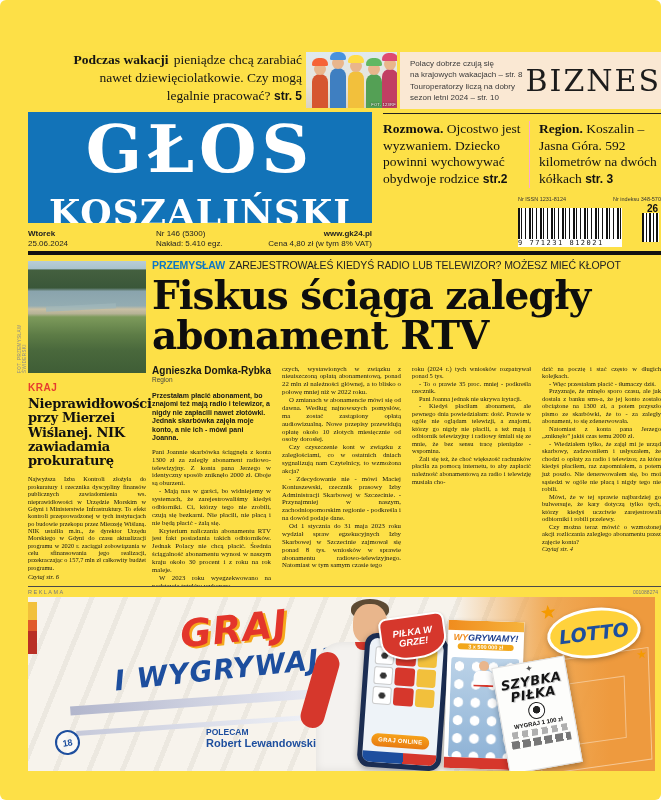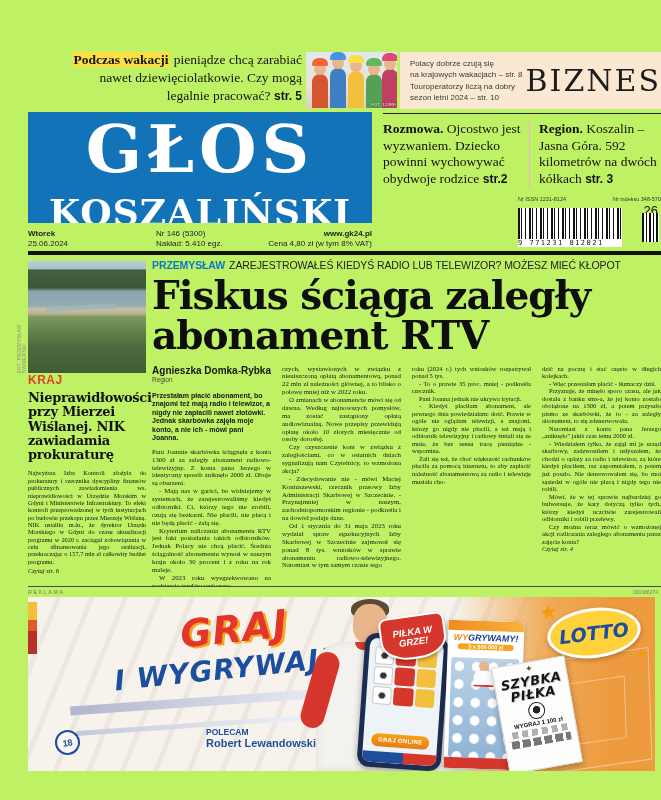--- a/index.html
+++ b/index.html
@@ -1,18 +1,18 @@
 <!DOCTYPE html>
 <html><head>
 <meta charset="utf-8">
 <style>
   * { margin:0; padding:0; box-sizing:border-box; }
   html,body { width:661px; height:800px; }
   body { font-family:"Liberation Sans", sans-serif; background:#fff; }
-  .page { position:relative; width:661px; height:800px; background:#bef264; overflow:hidden; }
+  .page { position:relative; width:661px; height:800px; background:#fde047; overflow:hidden;border-radius:6px; }
 
   
   .teaser { position:absolute; left:58px; top:51px; width:244px; text-align:right;
             font-family:"Liberation Serif", serif; font-size:13.5px; line-height:1.32; color:#141414; }
   .teaser .hl { background:#fbdf44; font-weight:bold; padding:0 2px; }
   .teaser .pref { font-weight:bold; font-family:"Liberation Sans", sans-serif; font-size:12px; }
 
   .kids { position:absolute; left:306px; top:52px; width:91px; height:56px; overflow:hidden;
           background:linear-gradient(180deg,#dfe9ef 0%,#e9e4d8 60%,#d9d2c2 100%); }
   .kid { position:absolute; bottom:0; width:16px; height:34px; border-radius:8px 8px 0 0; }
@@ -72,35 +72,35 @@
 
   .issnblock { position:absolute; left:518px; top:196px; width:143px; }
   .issn-line { display:flex; justify-content:space-between; font-size:5.5px; color:#333; }
   .barcodes { position:relative; height:48px; margin-top:3px; }
   .bc-main { position:absolute; left:0; top:3px; width:104px; height:34px;
       background:repeating-linear-gradient(90deg,#111 0 2px,#fff 2px 3px,#111 3px 4px,#fff 4px 7px,#111 7px 8px,#fff 8px 11px); }
   .bc-digits { position:absolute; left:0; top:34px; width:104px; background:#fff;
       font-family:"DejaVu Sans Mono", monospace; font-size:7px; letter-spacing:1.5px; color:#111; }
   .bc-small { position:absolute; right:2px; top:8px; width:17px; height:29px;
       background:repeating-linear-gradient(90deg,#111 0 2px,#fff 2px 4px,#111 4px 5px,#fff 5px 7px); }
-  .bc-issue { position:absolute; right:3px; top:-2px; font-size:13px; font-weight:normal; color:#111; }
+  .bc-issue { position:absolute; right:3px; top:-2px; font-size:10px; font-weight:bold; color:#111; }
 
   .black-rule { position:absolute; left:28px; top:251px; width:633px; height:4px; background:#121212; }
 
   
   .aside { position:absolute; left:28px; top:261px; width:118px; color:#111; }
   .side-photo { width:118px; height:112px; position:relative;
       background:linear-gradient(180deg,#b9cdd6 0%,#a9c2cc 7%,#44603f 8%,#3a5739 24%,
                  #8aa4ad 27%,#93acb2 40%,#c9c0a4 43%,#b6b296 47%,#7d9a5b 50%,
                  #5d7c46 66%,#49683c 80%,#3f5d36 100%); }
   .side-photo::after { content:""; position:absolute; left:18px; top:44px; width:70px; height:5px;
       background:#9fb6ba; transform:rotate(-3deg); opacity:.8; }
   .side-credit { position:absolute; left:-11px; top:34px; font-size:4.5px; color:#8a8a8a;
       writing-mode:vertical-rl; transform:rotate(180deg); letter-spacing:.4px; }
-  .side-section { color:#e63c2f; font-weight:bold; font-size:12px; letter-spacing:.5px; }
+  .side-section { margin-top:9px; color:#e63c2f; font-weight:bold; font-size:10px; letter-spacing:.5px; }
   .side-headline { font-family:"DejaVu Serif", serif; font-weight:bold; font-size:13px;
       line-height:1.1; margin-top:4px; letter-spacing:-.3px; }
   .side-body { margin-top:7px; font-family:"Liberation Serif", serif; font-size:6.3px;
       line-height:1.17; text-align:justify; }
   .side-more { font-family:"Liberation Serif", serif; font-style:italic; font-size:6.5px; margin-top:2px; }
 
   
   .main { position:absolute; left:152px; top:259px; width:509px; color:#111; }
   .kicker { font-size:10.5px; letter-spacing:-.1px; white-space:nowrap; }
   .kicker .lbl { color:#0d76c4; font-weight:bold; margin-right:4px; }

